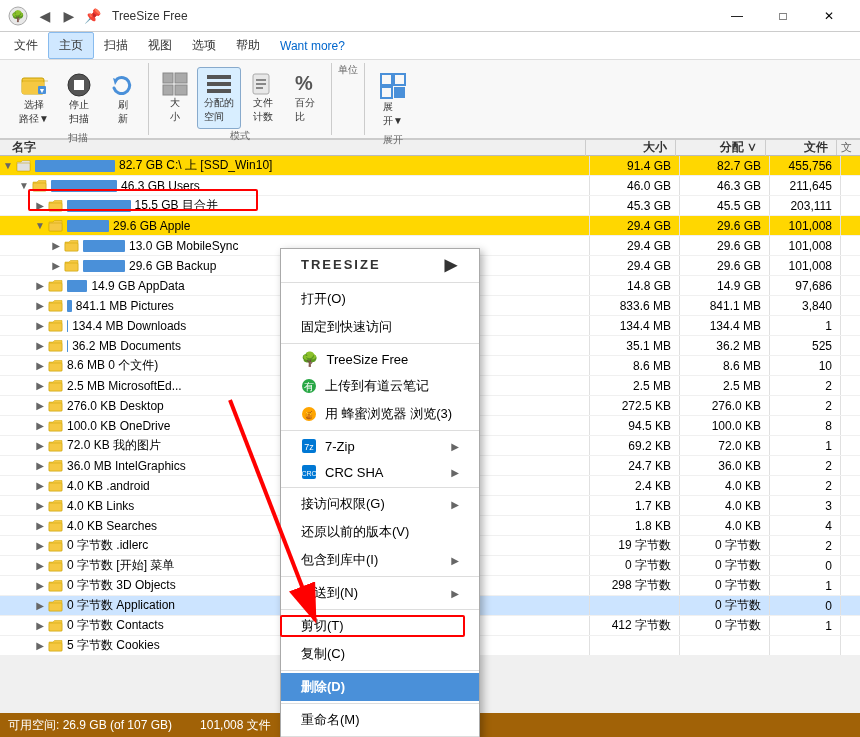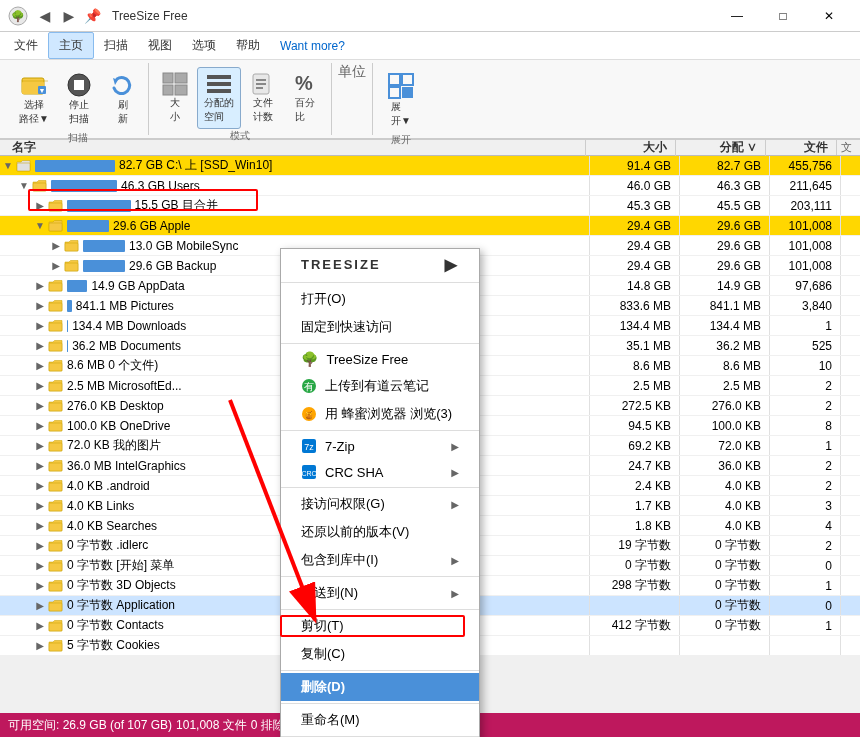--- a/index.html
+++ b/index.html
@@ -36,21 +36,21 @@
     .tree-row { height: 20px; display: flex; align-items: center; font-size: 12px; border-bottom: 1px solid #f0f0f0; cursor: pointer; }
 
     .tree-cell-name { flex: 1; display: flex; align-items: center; overflow: hidden; white-space: nowrap; border-right: 1px solid #e0e0e0; height: 100%; padding-right: 4px; }
     .tree-cell-size { width: 90px; text-align: right; padding-right: 8px; border-right: 1px solid #e0e0e0; height: 100%; display: flex; align-items: center; justify-content: flex-end; }
     .tree-cell-alloc { width: 90px; text-align: right; padding-right: 8px; border-right: 1px solid #e0e0e0; height: 100%; display: flex; align-items: center; justify-content: flex-end; }
     .tree-cell-files { width: 70px; text-align: right; padding-right: 8px; height: 100%; display: flex; align-items: center; justify-content: flex-end; }
     .expander { width: 16px; height: 16px; display: inline-flex; align-items: center; justify-content: center; font-size: 10px; cursor: pointer; color: #666; flex-shrink: 0; }
     .bar { height: 12px; background: #4a90d9; border-radius: 1px; display: inline-block; }
 
     
-    .status-bar { height: 24px; background: #be185d; color: #fff; display: flex; align-items: center; padding: 0 8px; font-size: 12px; gap: 4px; }
+    .status-bar { height: 24px; background: #a16207; color: #fff; display: flex; align-items: center; padding: 0 8px; font-size: 12px; gap: 28px; }
 
     
     .context-menu { position: absolute; background: #fff; border: 1px solid #aaa; box-shadow: 3px 3px 8px rgba(0,0,0,0.3); min-width: 200px; z-index: 100; font-size: 13px; }
     .cm-item { padding: 5px 20px; cursor: pointer; display: flex; align-items: center; gap: 8px; white-space: nowrap; }
     .cm-item.has-arrow::after { content: '▶'; margin-left: auto; padding-left: 20px; font-size: 10px; color: #666; }
     .cm-header { padding: 6px 20px; font-weight: bold; font-size: 13px; color: #333; letter-spacing: 2px; display: flex; align-items: center; justify-content: space-between; }
     .cm-divider { height: 1px; background: #ddd; margin: 2px 0; }
 
     
     .red-arrow { position: absolute; pointer-events: none; z-index: 200; }
@@ -157,21 +157,21 @@
         <svg width="26" height="24" viewBox="0 0 26 24">
           <text x="3" y="18" font-size="20" font-weight="bold" fill="#555">%</text>
         </svg>
         <span style="font-size:10px;color:#333;">百分<br>比</span>
       </div>
     </div>
     <span style="font-size:10px;color:#666;margin-bottom:2px;">模式</span>
   </div>
 
   <div style="display:flex;flex-direction:column;align-items:center;border-right:1px solid #ccc;padding:0 6px;height:72px;justify-content:space-between;">
-    <span style="font-size:14px;color:#666;margin-bottom:2px;">单位</span>
+    <span style="font-size:10px;color:#666;margin-bottom:2px;">单位</span>
   </div>
 
   <div style="display:flex;flex-direction:column;align-items:center;padding:0 6px;height:72px;justify-content:space-between;">
     <div style="display:flex;margin-top:4px;">
       <div class="tb-btn" style="min-width:44px;">
         <svg width="28" height="28" viewBox="0 0 28 28">
           <rect x="2" y="2" width="11" height="11" fill="none" stroke="#4a90d9" stroke-width="2"></rect>
           <rect x="15" y="2" width="11" height="11" fill="none" stroke="#4a90d9" stroke-width="2"></rect>
           <rect x="2" y="15" width="11" height="11" fill="none" stroke="#4a90d9" stroke-width="2"></rect>
           <rect x="15" y="15" width="11" height="11" fill="#4a90d9"></rect>

